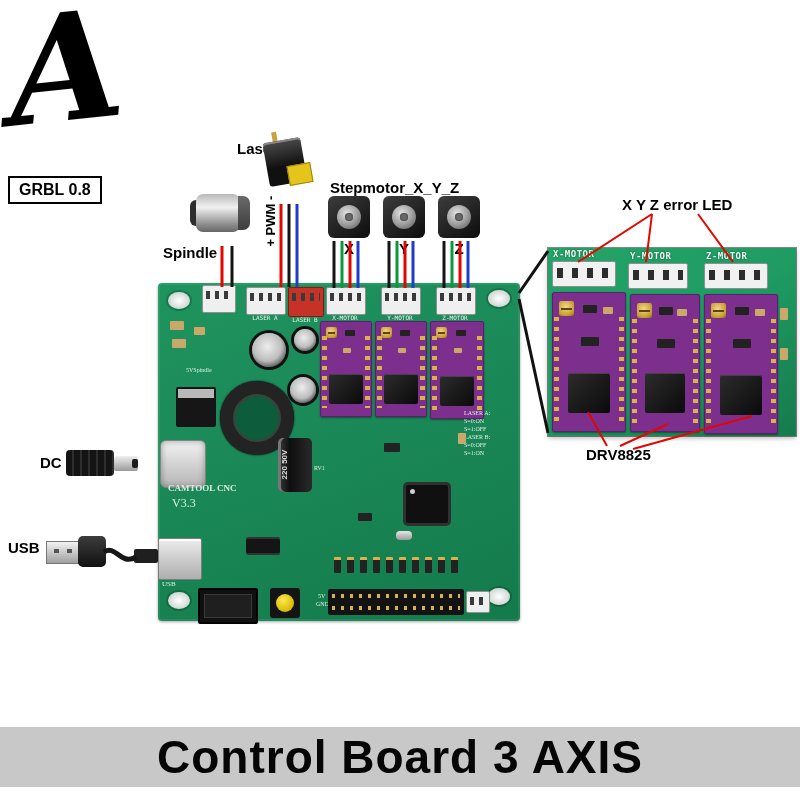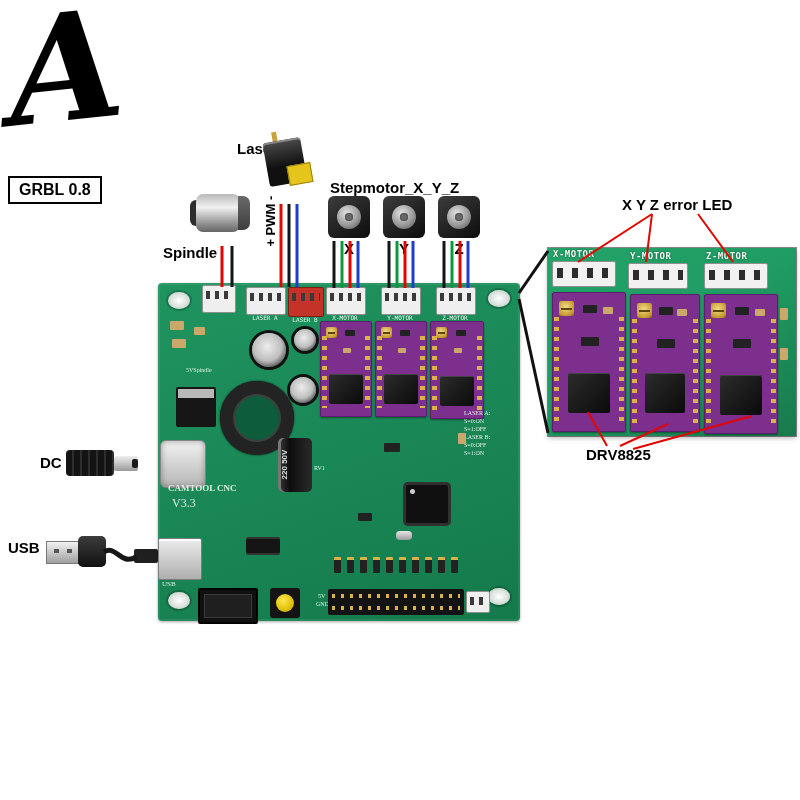--- a/index.html
+++ b/index.html
@@ -340,13 +340,16 @@
     <line x1="607" y1="446" x2="588" y2="412" stroke="#e10600" stroke-width="2"></line>
     <line x1="620" y1="446" x2="668" y2="424" stroke="#e10600" stroke-width="2"></line>
     <line x1="633" y1="449" x2="752" y2="416" stroke="#e10600" stroke-width="2"></line>
 
     <line x1="548" y1="251" x2="519" y2="293" stroke="#111111" stroke-width="3"></line>
     <line x1="548" y1="433" x2="519" y2="299" stroke="#111111" stroke-width="3"></line>
 
     <path d="M104 552 C 116 544, 120 566, 136 557" stroke="#161616" stroke-width="5" fill="none"></path>
   </svg>
 
+  <div class="abs banner" style="left:0;top:727px;width:800px;height:60px;z-index:10;">
+    <span>Control Board 3 AXIS</span>
+  </div>
 </div>
 
 </body></html>

